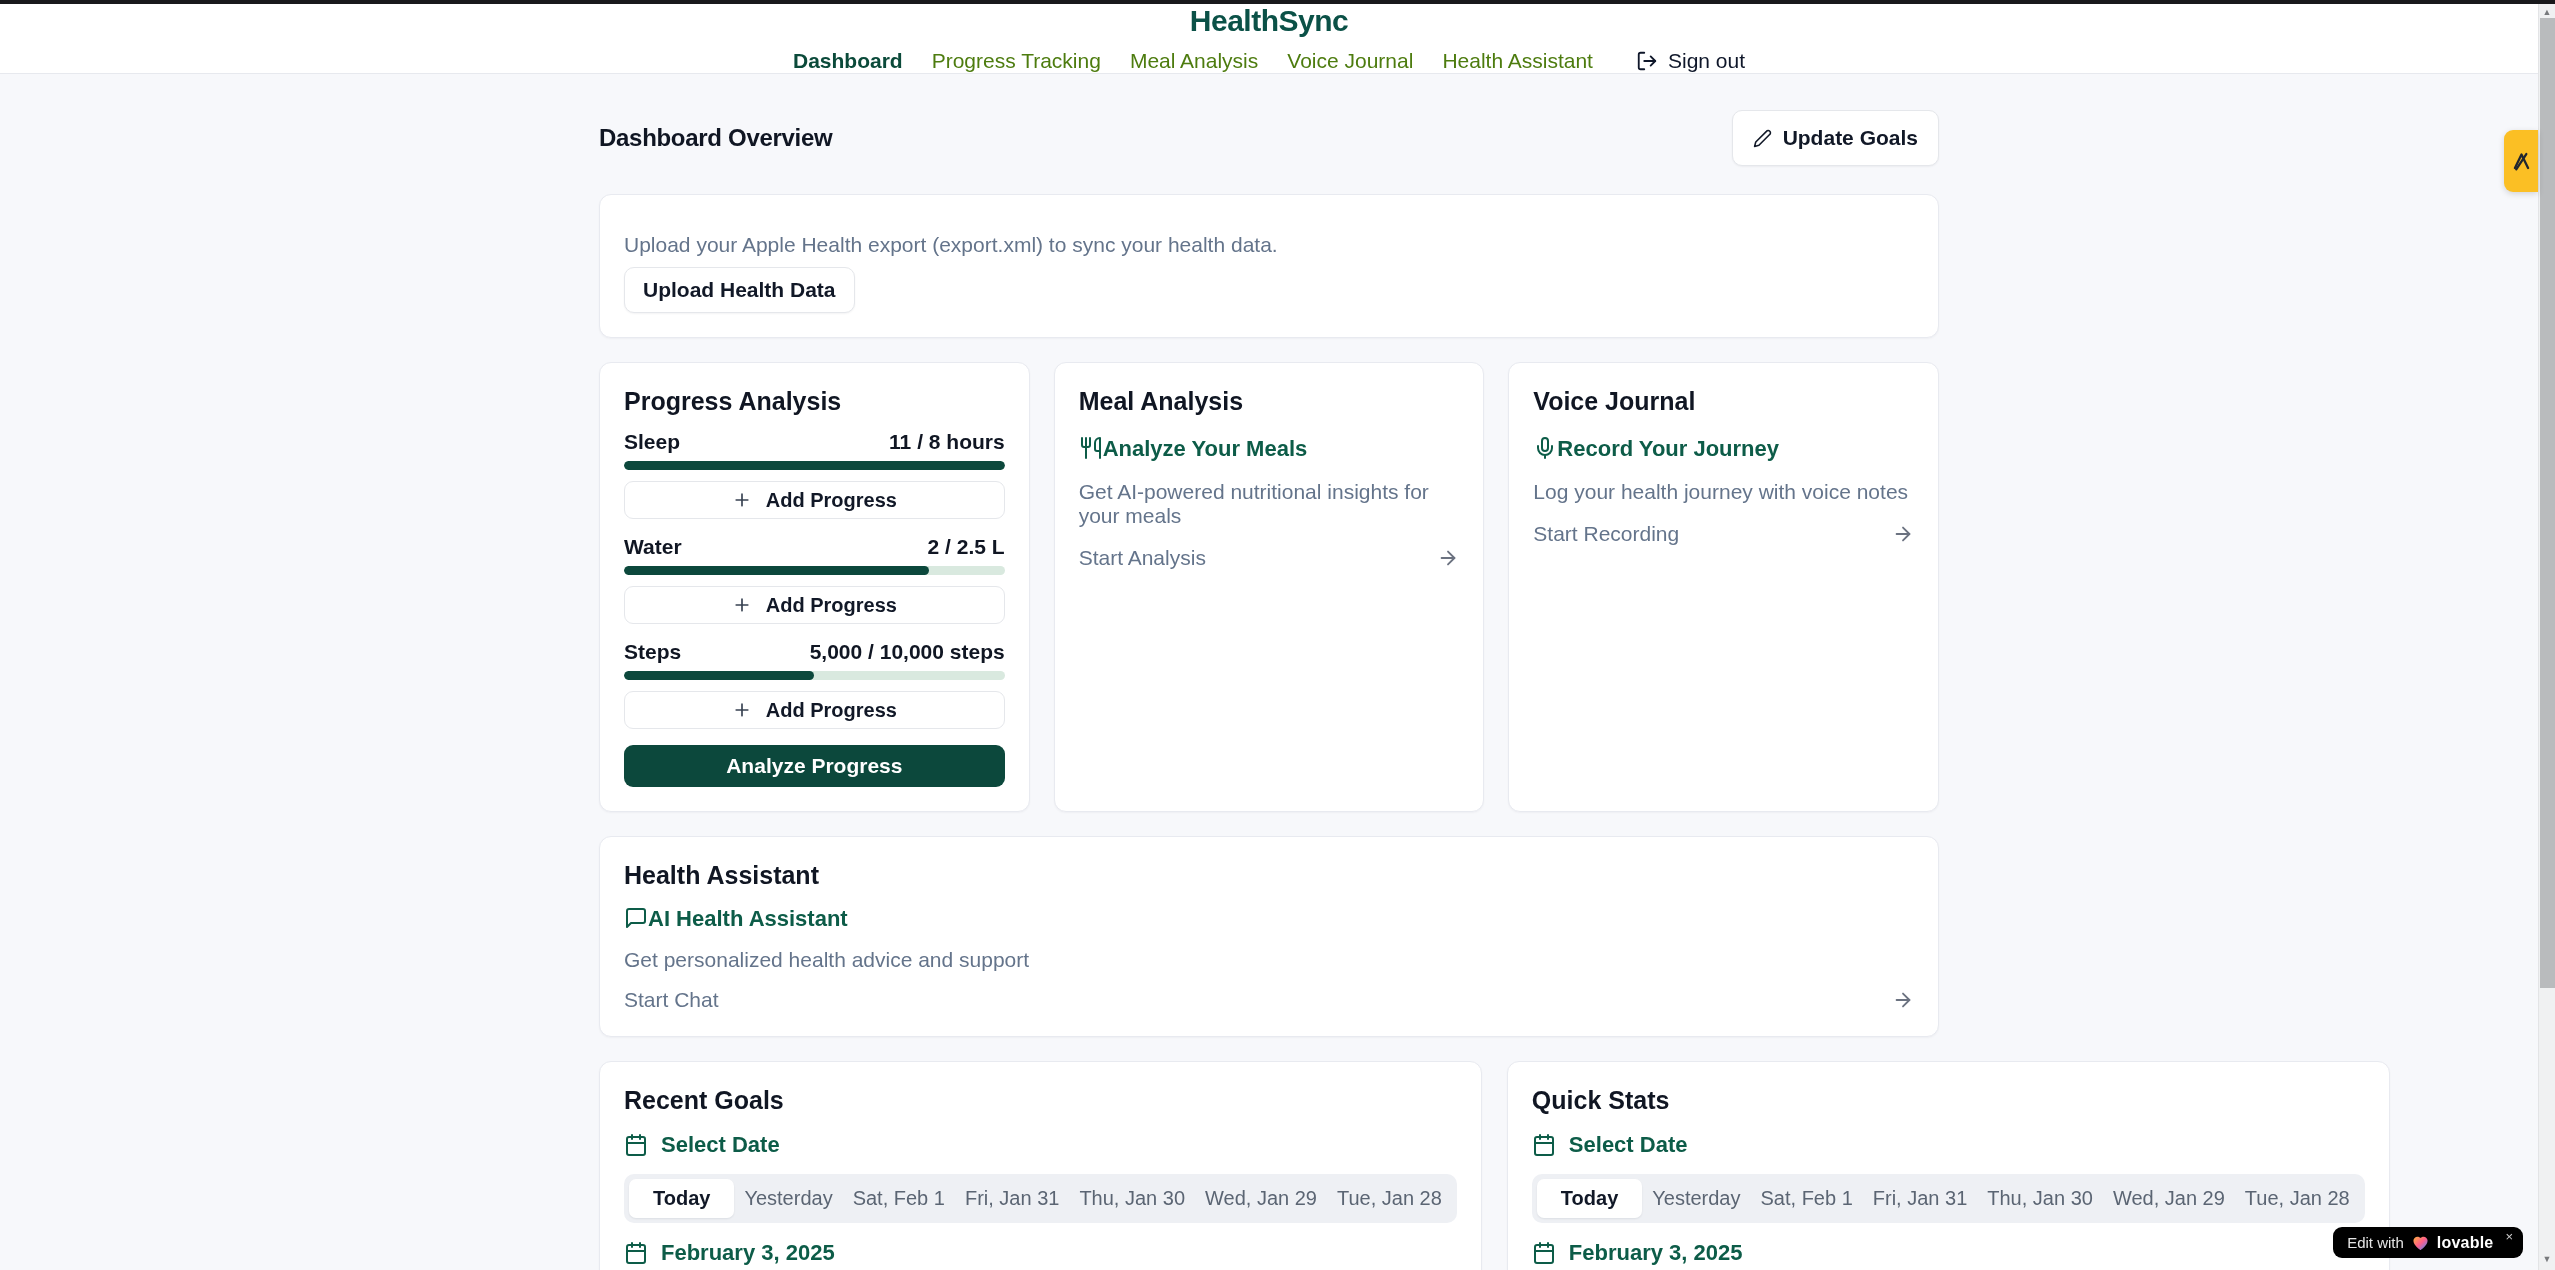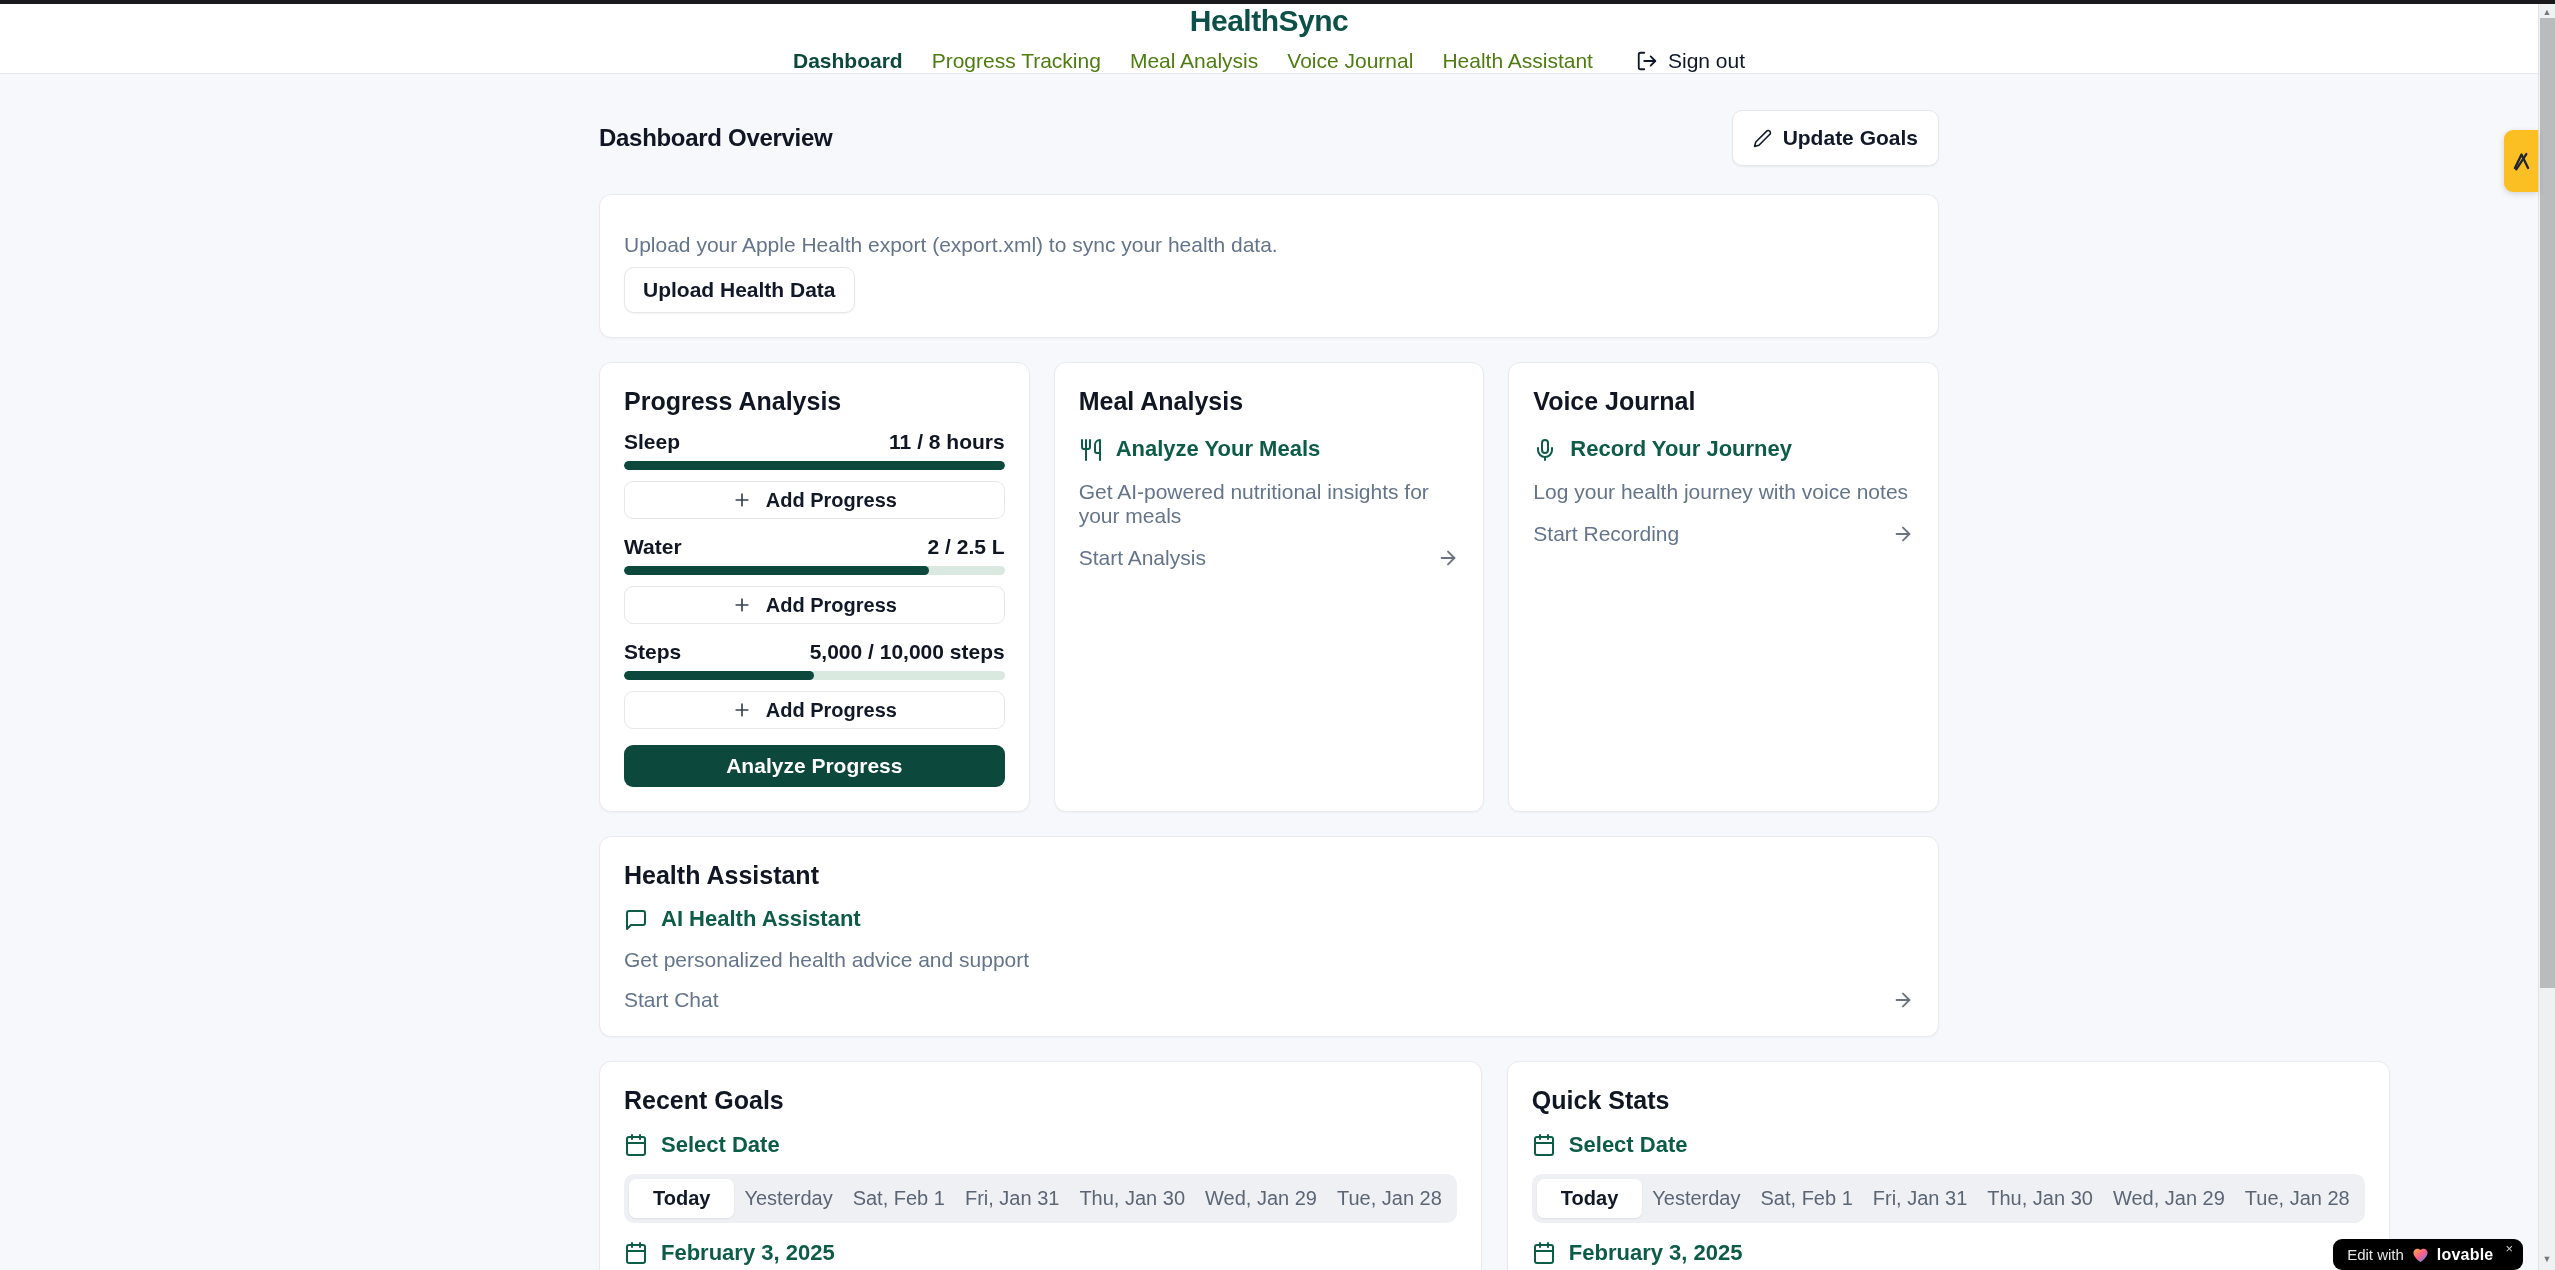--- a/index.html
+++ b/index.html
@@ -33,21 +33,21 @@
     box-shadow:0 1px 2px rgba(16,24,40,.05);
   }
 
   
   .card {
     background:#fff; border:1px solid #e8eaf0; border-radius:12px;
     padding:24px; box-shadow:0 1px 2px rgba(16,24,40,.04);
   }
   .card-title { font-size:25px; font-weight:700; color:#101623; }
   .card-desc { font-size:21px; color:#64748b; line-height:24px; }
-  .card-link { display:flex; align-items:flex-end; gap:13px; color:#0d5c48; font-size:22px; font-weight:700; cursor:pointer; }
+  .card-link { display:flex; align-items:flex-start; color:#0d5c48; font-size:22px; font-weight:700; cursor:pointer; }
   .card-link svg { stroke:#0d5c48; }
   .card-action { display:flex; align-items:center; justify-content:space-between; font-size:21px; color:#64748b; cursor:pointer; }
   .card-action svg { stroke:#6b7280; }
 
   .card-integration { margin-top:28px; }
   .card-integration .card-desc { margin-top:14px; }
   .card-integration .btn-outline { margin-top:10px; padding:10px 18px; }
 
   .grid3 { display:grid; grid-template-columns:repeat(3,1fr); gap:24px; margin-top:24px; align-items:stretch; }
   .grid2 { display:grid; grid-template-columns:repeat(2,1fr); gap:25px; margin-top:24px; align-items:start; }
@@ -93,21 +93,21 @@
   .sb-down { bottom:4px; }
   .sb-thumb { position:absolute; top:18px; left:1px; width:15px; height:970px; background:#b9bbbd; cursor:grab; }
 
   
   .edge-badge {
     position:absolute; top:130px; right:17px; width:34px; height:62px; background:#fbbf24;
     border-radius:9px 0 0 9px; display:flex; align-items:center; justify-content:center;
     box-shadow:0 2px 6px rgba(0,0,0,.15); z-index:55; cursor:pointer;
   }
   .lovable-pill {
-    position:absolute; right:32px; bottom:0; height:31px; background:#000; border-radius:9px;
+    position:absolute; right:32px; bottom:12px; height:31px; background:#000; border-radius:9px;
     display:flex; align-items:center; gap:8px; padding:0 10px 0 14px; z-index:55; cursor:pointer;
   }
   .lovable-pill .prefix { color:#e6e6e6; font-size:15px; }
   .lovable-pill .brand { color:#fff; font-size:16px; font-weight:800; letter-spacing:.2px; }
   .lovable-pill .close { color:#cfcfcf; font-size:13px; align-self:flex-start; margin:3px 0 0 4px; line-height:13px; }
 </style>
 </head>
 <body>
 
 <div class="top-strip"></div>

